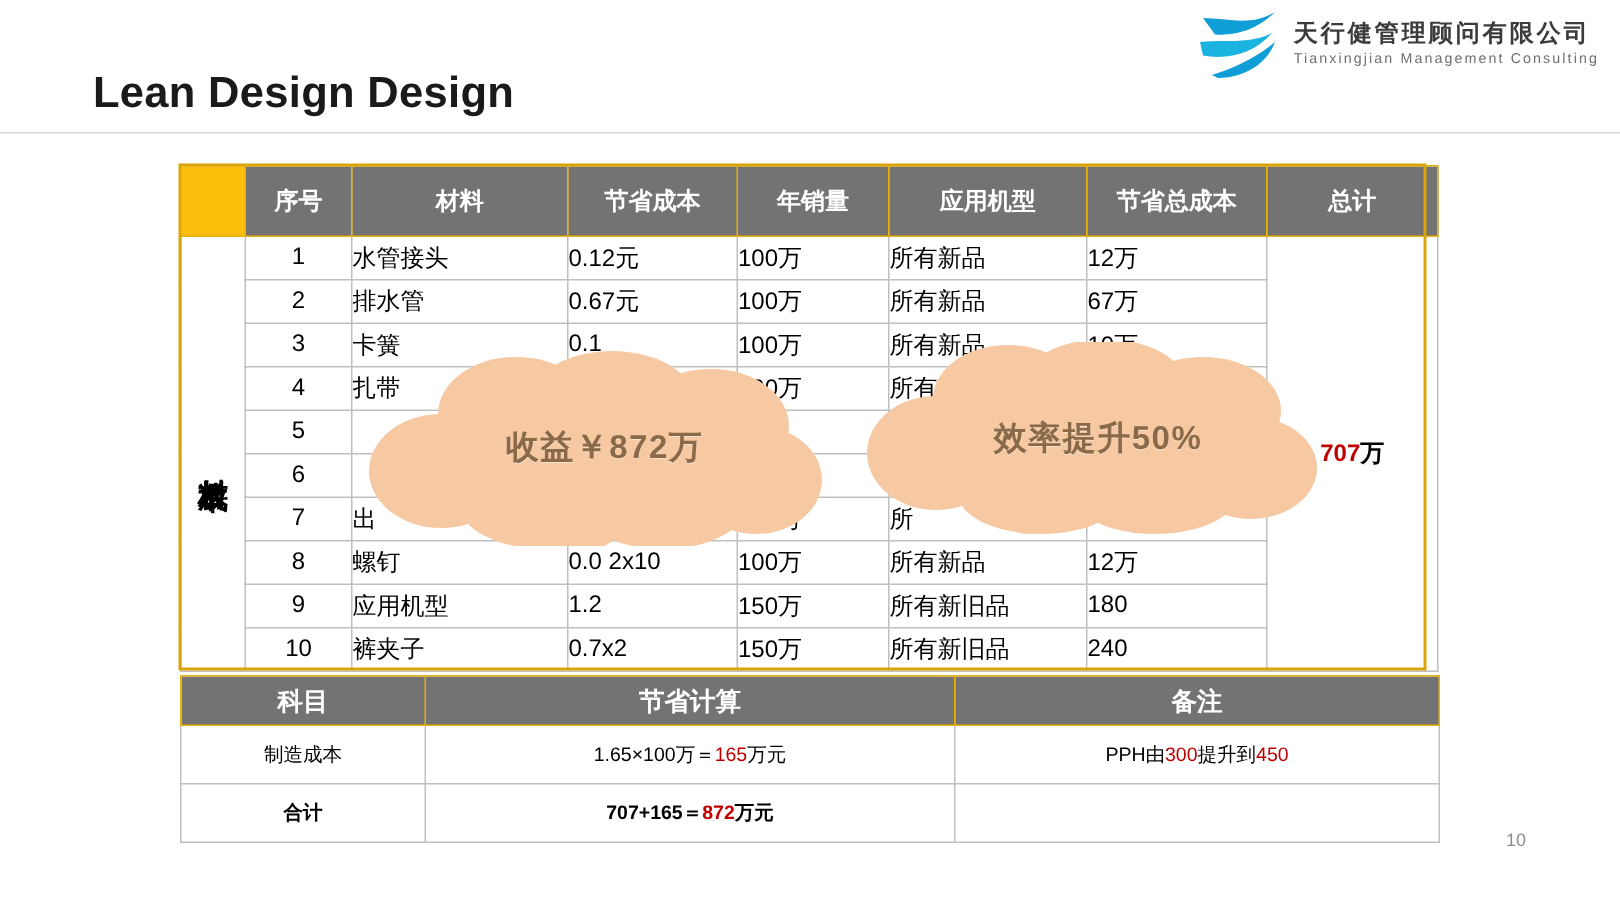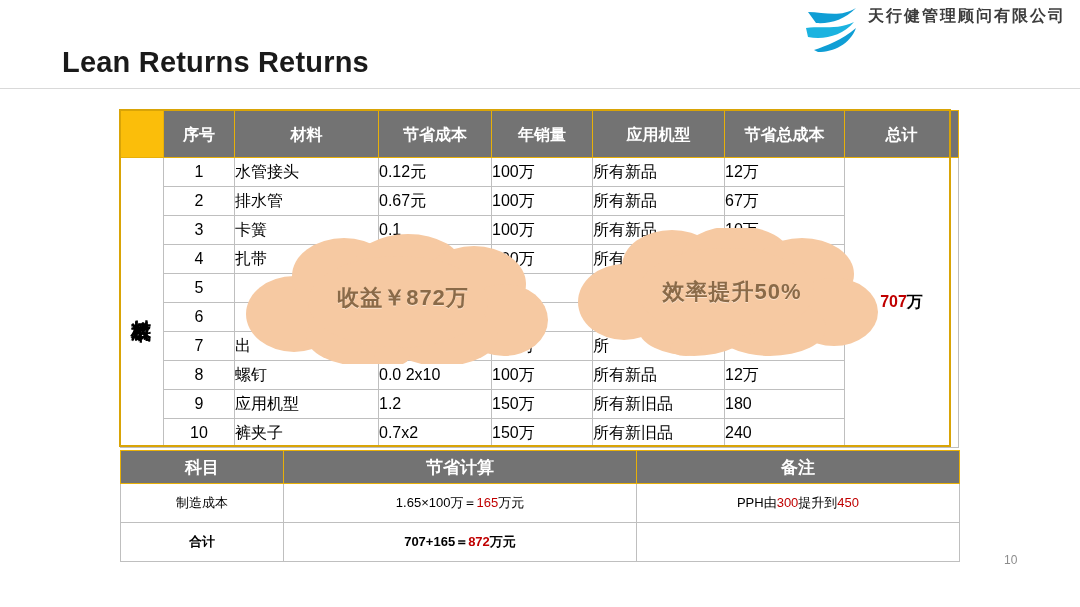--- a/index.html
+++ b/index.html
@@ -5,21 +5,21 @@
   html,body{margin:0;padding:0;}
   body{
     width:1080px;height:607px;
     background:#ffffff;
     font-family:"Liberation Sans","DejaVu Sans",sans-serif;
     overflow:hidden;position:relative;
   }
   
   #logo-block{
     position:absolute;top:6px;right:14px;
-    display:flex;align-items:flex-start;gap:8px;
+    display:flex;align-items:center;gap:8px;
   }
   #logo-mark{width:56px;height:46px;flex:0 0 auto;}
   #logo-text-wrap{display:flex;flex-direction:column;justify-content:center;}
   #logo-cn{
     font-size:16px;font-weight:bold;color:#3c3c3c;letter-spacing:2px;
     line-height:20px;white-space:nowrap;
   }
   #logo-en{
     font-size:9.5px;color:#6f6f6f;letter-spacing:1.4px;
     line-height:13px;white-space:nowrap;
@@ -129,24 +129,25 @@
 <div id="logo-block">
   <div id="logo-mark">
     <svg viewBox="0 0 56 46" width="56" height="46" aria-hidden="true">
       <path d="M4 6 C20 6 36 12 52 2 C40 14 26 18 12 17 Z" fill="#0f9ed5"></path>
       <path d="M2 22 C18 20 34 24 50 16 C38 30 20 34 4 31 Z" fill="#1bb3e0"></path>
       <path d="M10 44 C22 40 38 34 52 22 C46 38 30 46 14 46 Z" fill="#0f9ed5"></path>
     </svg>
   </div>
   <div id="logo-text-wrap">
     <div id="logo-cn">天行健管理顾问有限公司</div>
+    <div id="logo-en">Tianxingjian Management Consulting</div>
   </div>
 </div>
 
-<div id="page-title">Lean Returns Returns</div>
+<div id="page-title">Lean Design Design</div>
 <div id="title-rule"></div>
 
 <table id="main-table">
   <thead>
     <tr>
       <th class="corner" style="width:42px"></th>
       <th style="width:70px">序号</th>
       <th style="width:143px">材料</th>
       <th style="width:112px">节省成本</th>
       <th style="width:100px">年销量</th>

